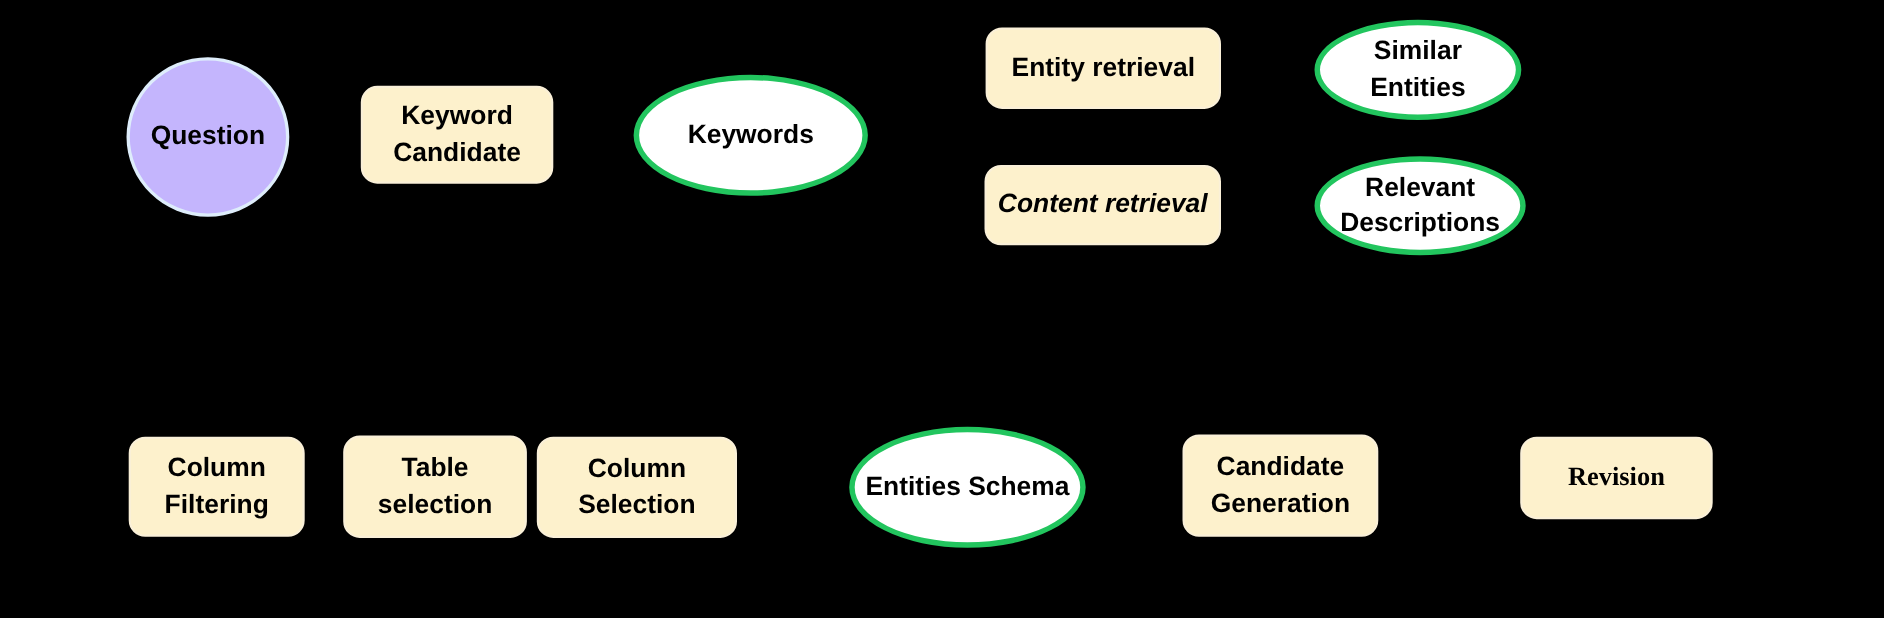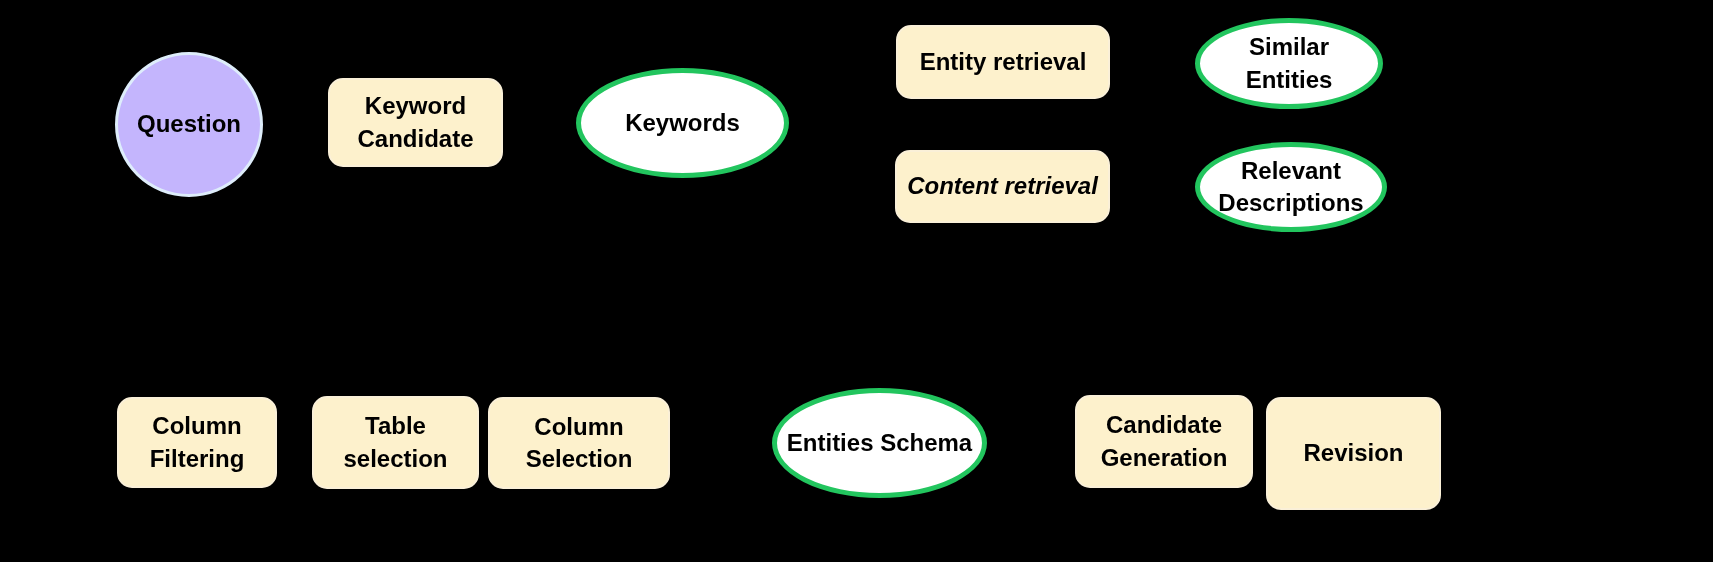--- a/index.html
+++ b/index.html
@@ -107,18 +107,18 @@
 
   <div class="node ellipse fill-artifact" style="left:772px; top:388px; width:215px; height:110px;">
     <span class="label">Entities Schema</span>
   </div>
 
   <div class="node rect fill-process" style="left:1075px; top:395px; width:178px; height:93px;">
     <span class="label">Candidate
 Generation</span>
   </div>
 
-  <div class="node rect fill-process" style="left:1266px; top:397px; width:175px; height:113px;">
+  <div class="node rect fill-process" style="left:1382px; top:397px; width:175px; height:75px;font-family:Liberation Serif, serif;">
     <span class="label">Revision</span>
   </div>
 
 
 </div>
 
 </body></html>

